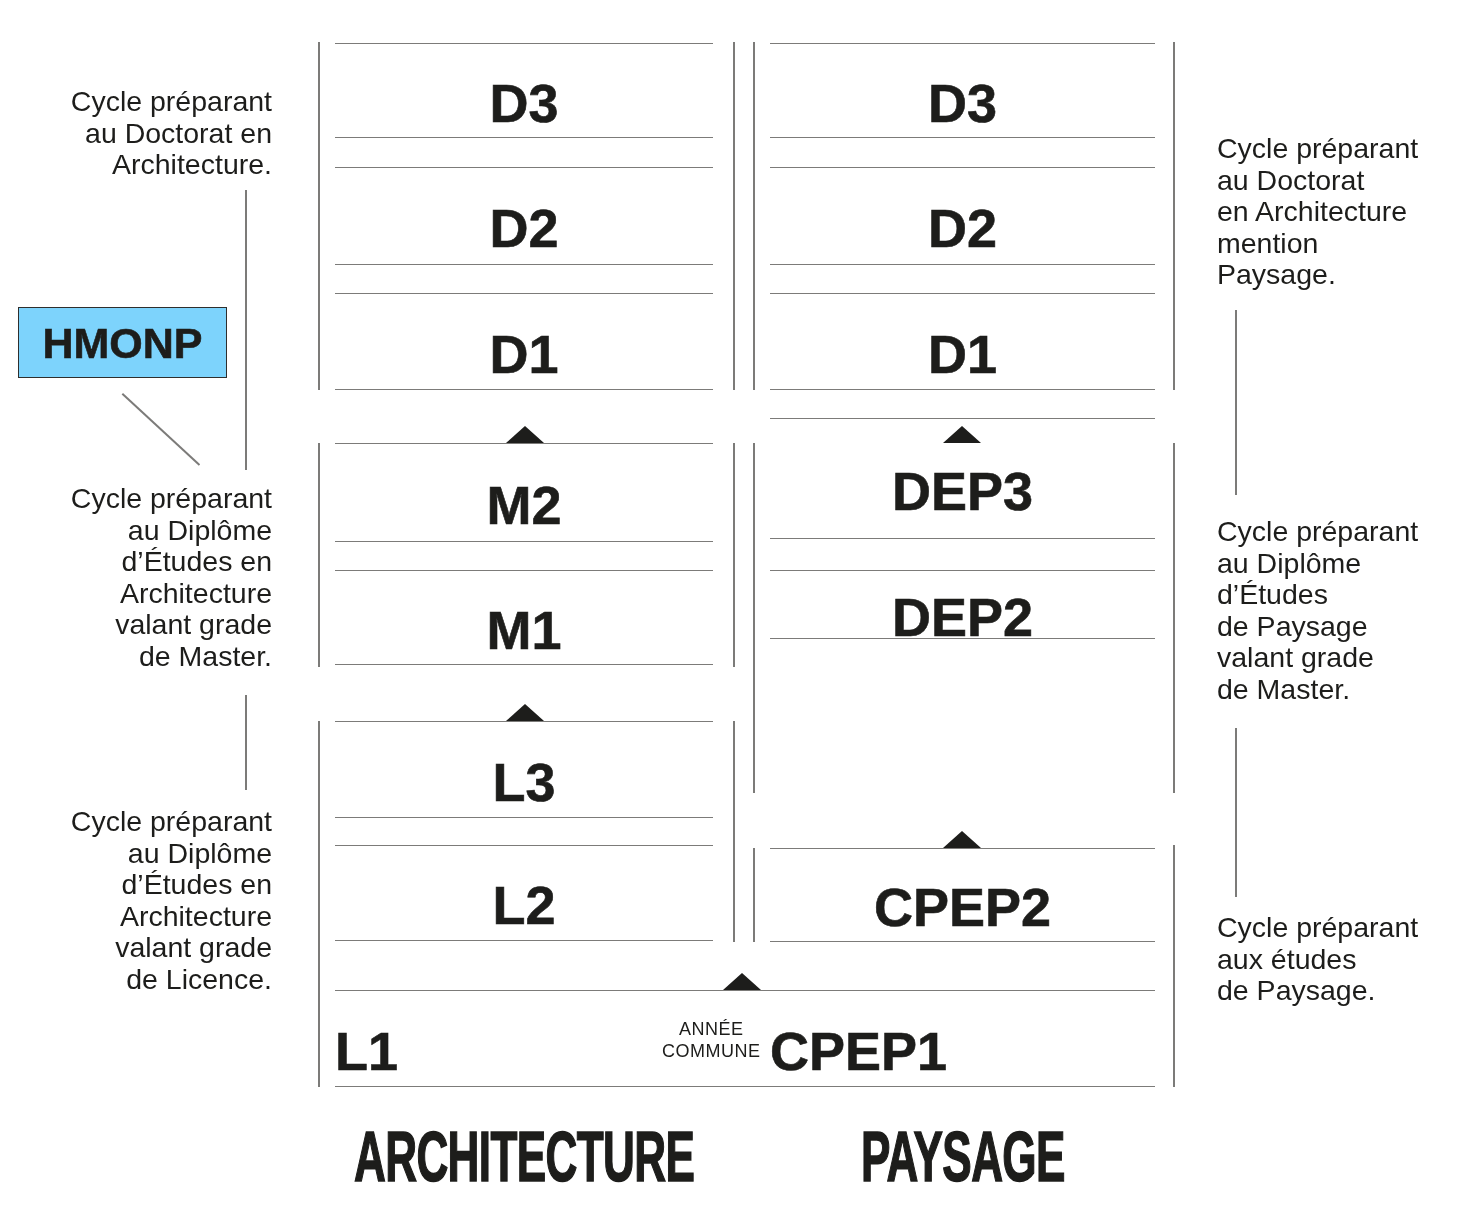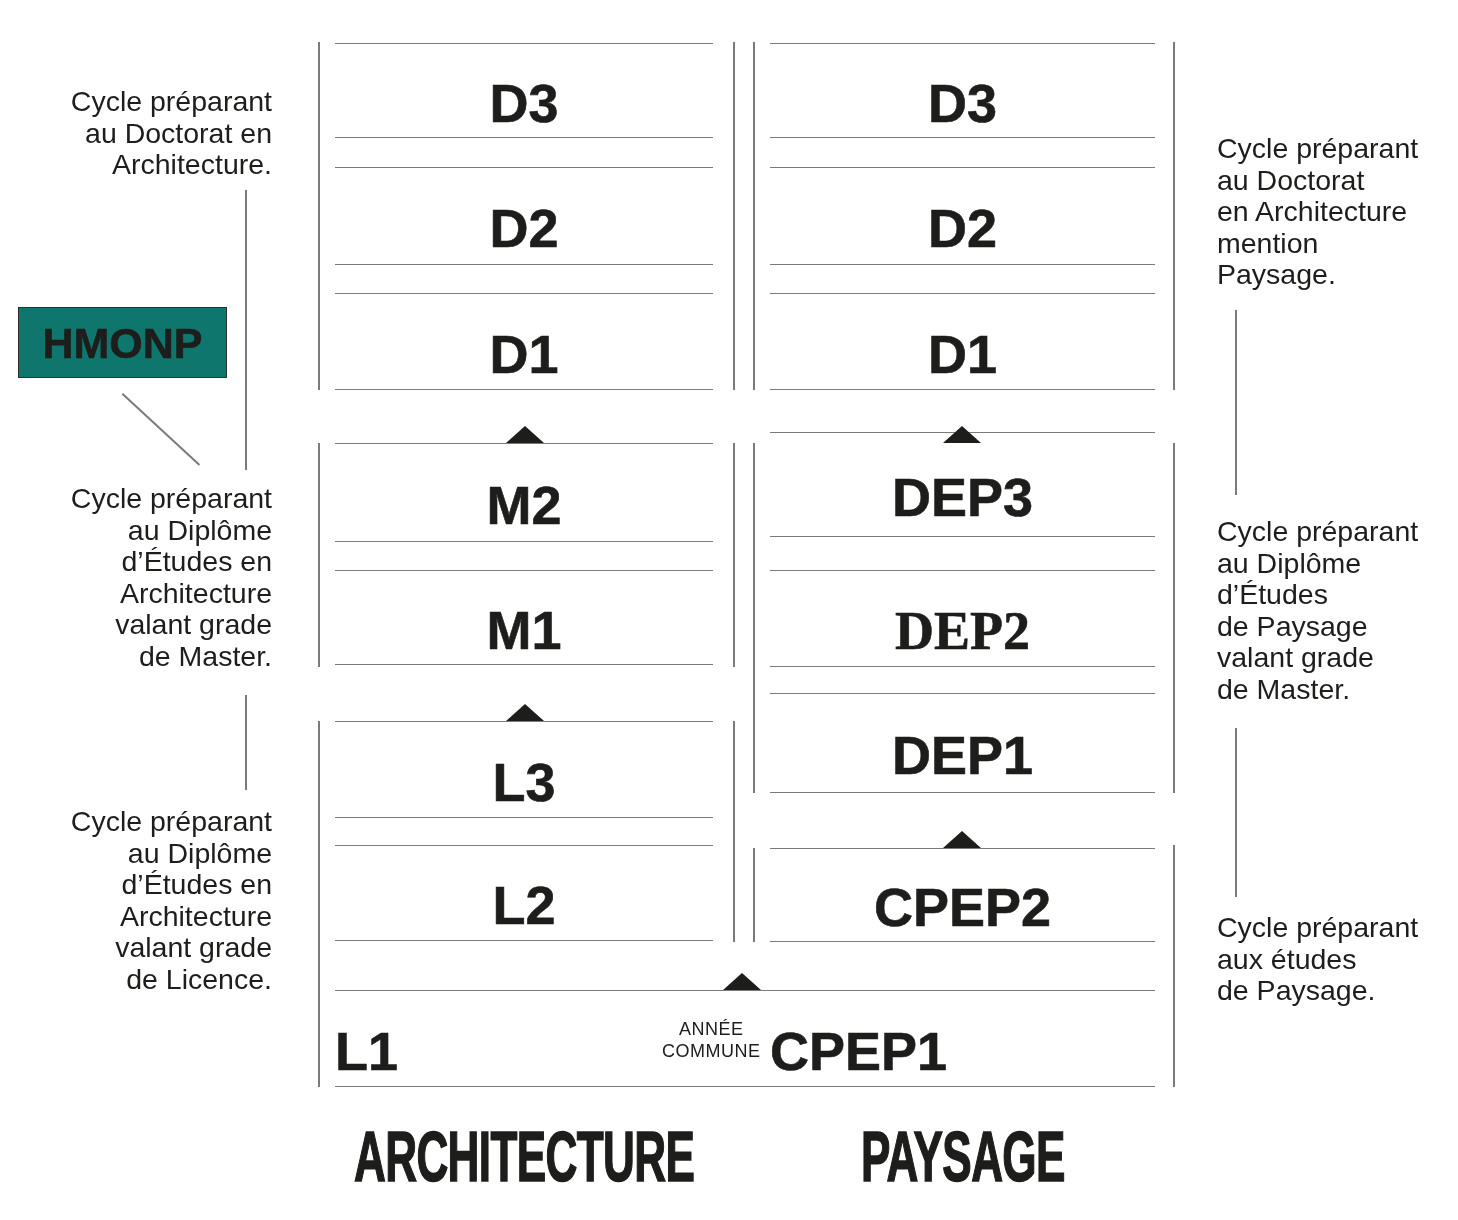--- a/index.html
+++ b/index.html
@@ -40,21 +40,21 @@
     font-size:18px;line-height:21.5px;letter-spacing:0.5px;color:var(--ink);
     text-align:center;white-space:pre-line;padding-top:4px;
   }
   .note{
     position:absolute;font-size:28.5px;line-height:31.5px;color:var(--ink);
     white-space:pre-line;
   }
   .note-right{text-align:right;}
   .hmonp{
     position:absolute;left:18px;top:307px;width:209px;height:71px;
-    border:1.5px solid #2e2e2d;box-sizing:border-box;background:#0f766e;
+    border:1.5px solid #2e2e2d;box-sizing:border-box;background:#7dd3fc;
     display:flex;align-items:center;justify-content:center;
   }
   .hmonp-label{
     font-size:43px;font-weight:bold;color:var(--ink);
     -webkit-text-stroke:0.6px var(--ink);padding-top:2px;
   }
   .heading{position:absolute;display:flex;justify-content:center;align-items:flex-start;}
   .heading span{
     font-size:70px;line-height:70px;font-weight:bold;color:var(--ink);
     -webkit-text-stroke:1.5px var(--ink);letter-spacing:-1px;
@@ -103,28 +103,25 @@
 
   <div class="cell" style="left:770px;top:43px;width:385px;height:95px;">
     <span class="cell-label">D3</span>
   </div>
   <div class="cell" style="left:770px;top:167px;width:385px;height:98px;">
     <span class="cell-label">D2</span>
   </div>
   <div class="cell" style="left:770px;top:293px;width:385px;height:97px;">
     <span class="cell-label">D1</span>
   </div>
-  <div class="cell" style="left:770px;top:432px;width:385px;height:105px;">
+  <div class="cell" style="left:770px;top:418px;width:385px;height:121px;">
     <span class="cell-label">DEP3</span>
   </div>
-  <div class="cell" style="left:770px;top:570px;width:385px;height:97px;font-family:Liberation Serif, serif;">
+  <div class="cell" style="left:770px;top:570px;width:385px;height:69px;">
     <span class="cell-label">DEP2</span>
-  </div>
-  <div class="cell" style="left:770px;top:693px;width:385px;height:100px;">
-    <span class="cell-label">DEP1</span>
   </div>
   <div class="cell" style="left:770px;top:848px;width:385px;height:94px;">
     <span class="cell-label">CPEP2</span>
   </div>
 
   <div class="bottomrow" style="left:335px;top:990px;width:820px;height:97px;">
     <div class="blabel" style="left:0;width:378px;">
       <span class="cell-label">L1</span>
     </div>
     <div class="blabel" style="left:327px;width:160px;">

